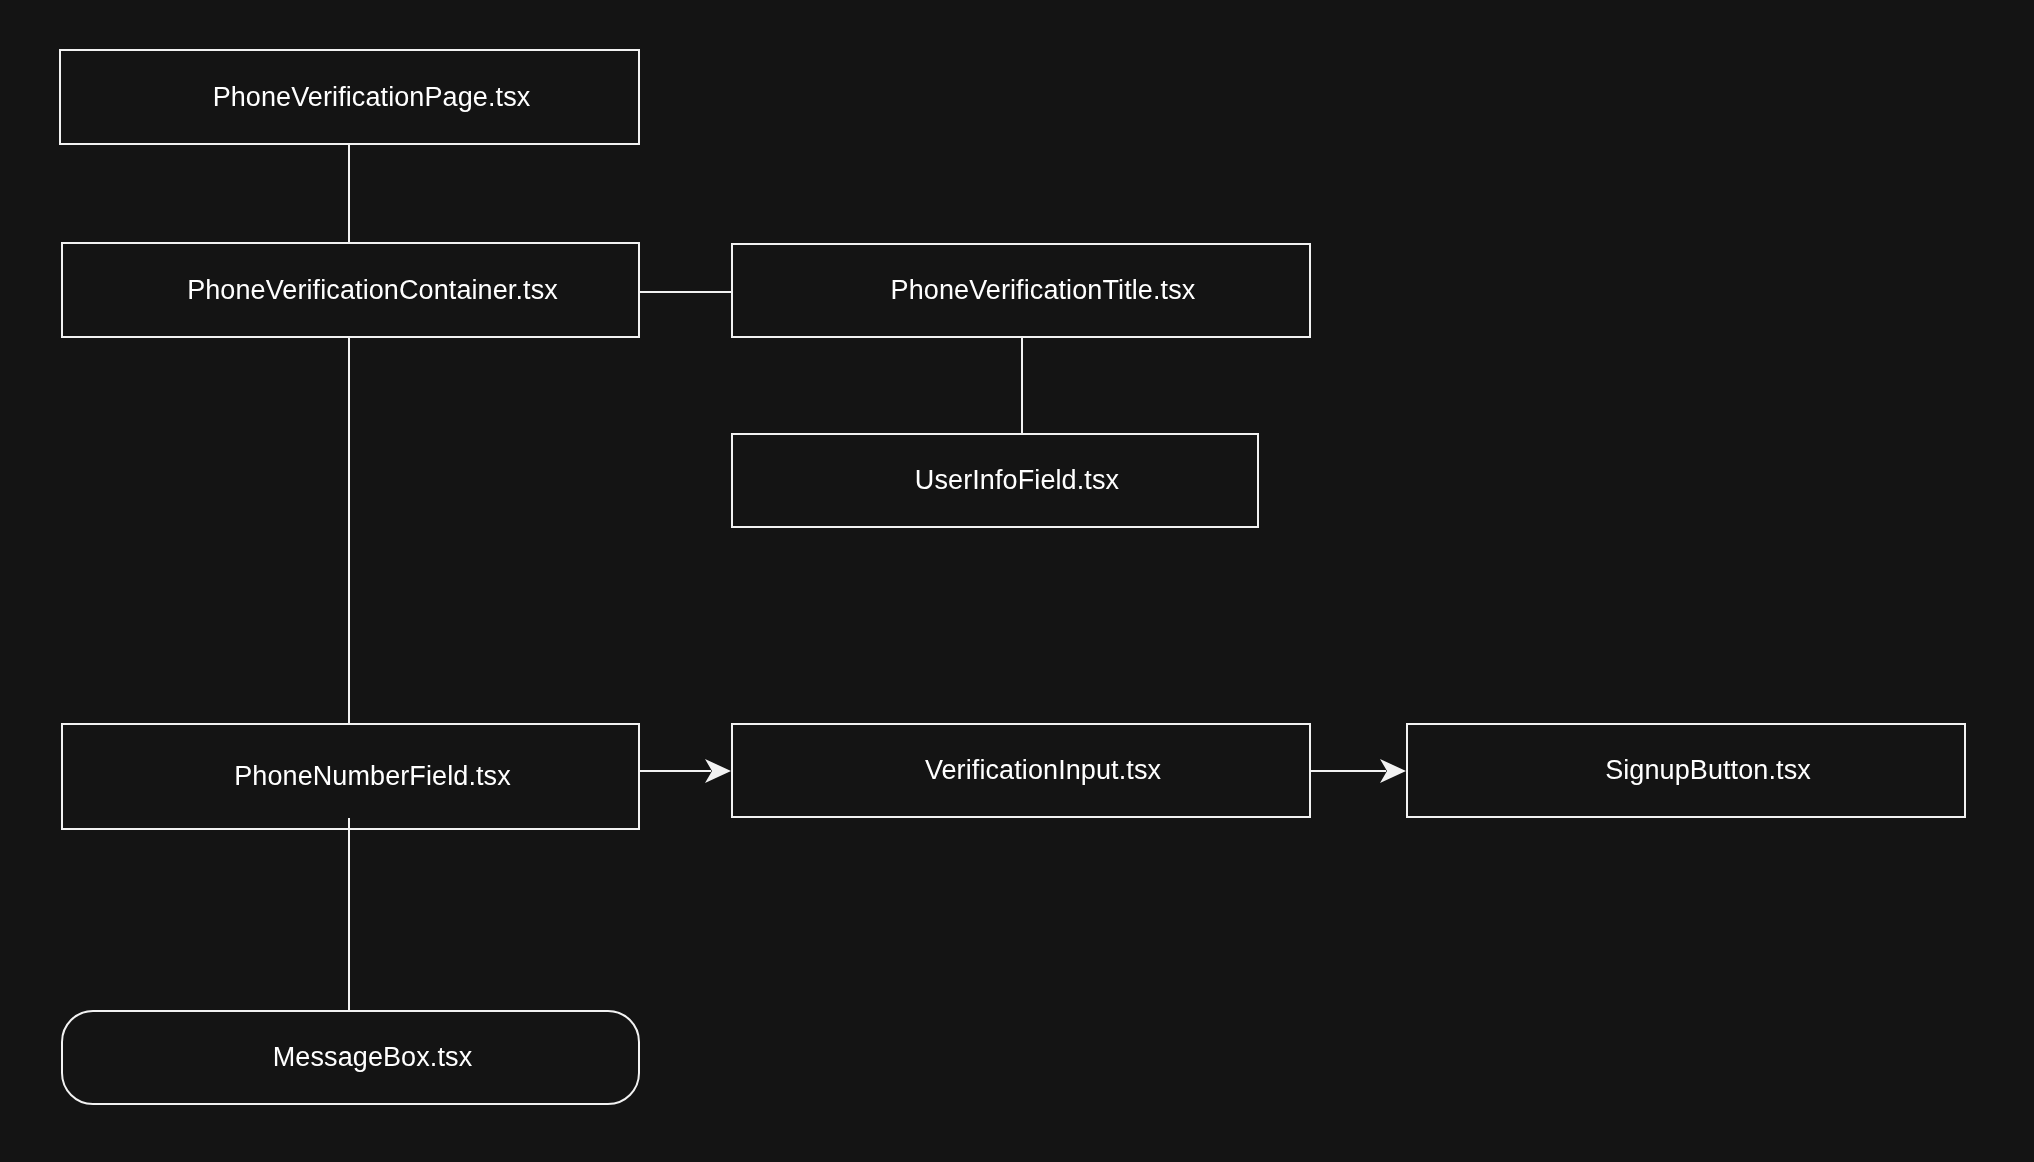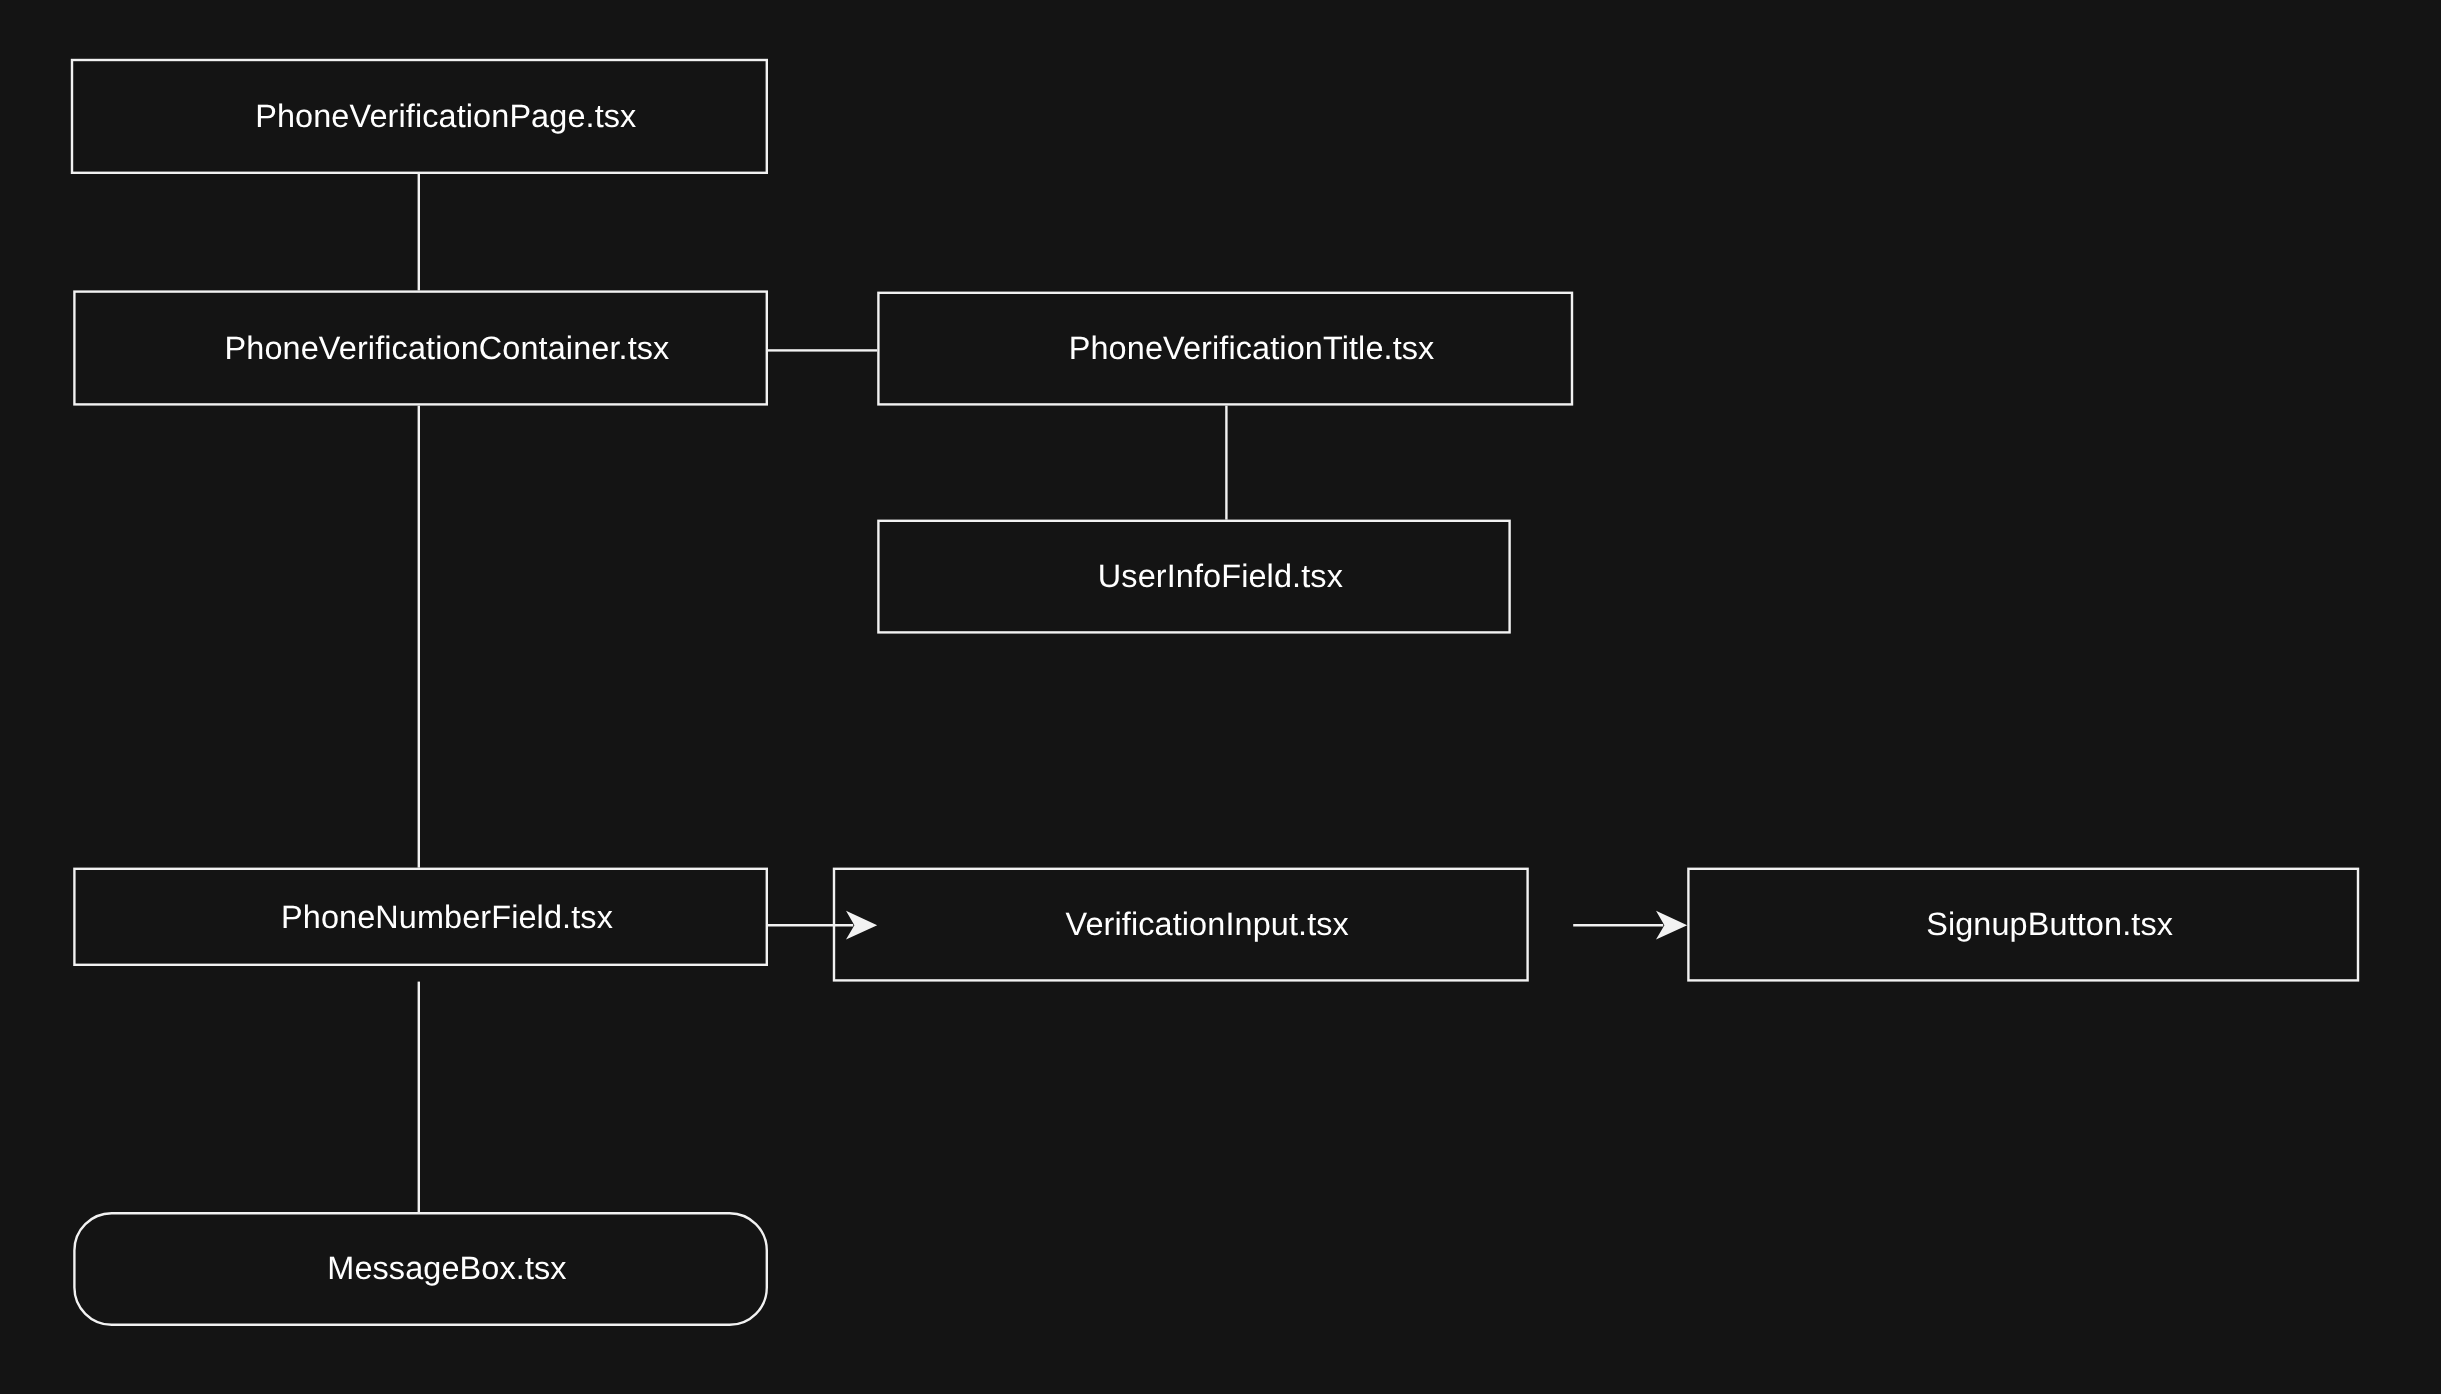--- a/index.html
+++ b/index.html
@@ -76,24 +76,24 @@
       </div>
       <div class="node" style="left: 61px; top: 242px; width: 579px; height: 96px; border-color: rgb(242, 242, 242);">
         <span class="node-label" style="color: rgb(255, 255, 255);">PhoneVerificationContainer.tsx</span>
       </div>
       <div class="node" style="left: 731px; top: 243px; width: 580px; height: 95px; border-color: rgb(242, 242, 242);">
         <span class="node-label" style="color: rgb(255, 255, 255); text-align: right;">PhoneVerificationTitle.tsx</span>
       </div>
       <div class="node" style="left: 731px; top: 433px; width: 528px; height: 95px; border-color: rgb(242, 242, 242);">
         <span class="node-label" style="color: rgb(255, 255, 255);">UserInfoField.tsx</span>
       </div>
-      <div class="node" style="left: 61px; top: 723px; width: 579px; height: 82px; border-color: rgb(242, 242, 242);">
+      <div class="node" style="left: 61px; top: 723px; width: 579px; height: 107px; border-color: rgb(242, 242, 242);">
         <span class="node-label" style="color: rgb(255, 255, 255);">PhoneNumberField.tsx</span>
       </div>
-      <div class="node" style="left: 694px; top: 723px; width: 580px; height: 95px; border-color: rgb(242, 242, 242);">
+      <div class="node" style="left: 731px; top: 723px; width: 580px; height: 95px; border-color: rgb(242, 242, 242);">
         <span class="node-label" style="color: rgb(255, 255, 255);">VerificationInput.tsx</span>
       </div>
       <div class="node" style="left: 1406px; top: 723px; width: 560px; height: 95px; border-color: rgb(242, 242, 242);">
         <span class="node-label" style="color: rgb(255, 255, 255);">SignupButton.tsx</span>
       </div>
       <div class="node" style="left: 61px; top: 1010px; width: 579px; height: 95px; border-color: rgb(242, 242, 242); border-radius: 32px;">
         <span class="node-label" style="color: rgb(255, 255, 255);">MessageBox.tsx</span>
       </div>
     </div>
 </div>

